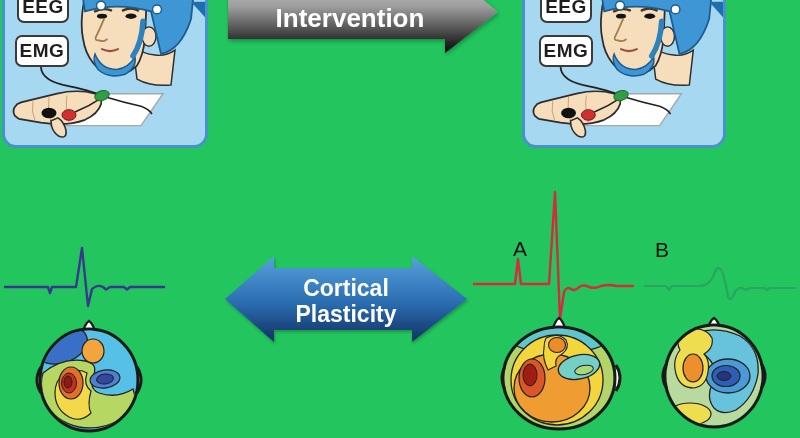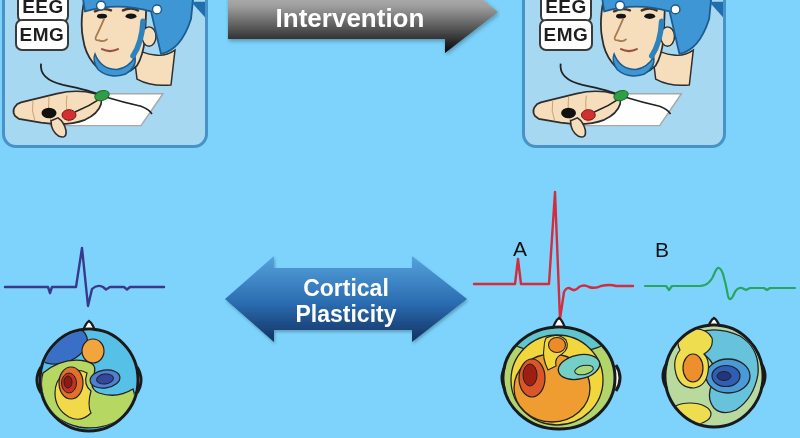--- a/index.html
+++ b/index.html
@@ -1,27 +1,27 @@
 <!DOCTYPE html>
 <html><head>
 <meta charset="utf-8">
 <style>
   html,body{margin:0;padding:0;background:#fff;}
-  .stage{position:relative;width:800px;height:438px;background:#7dd3fc;overflow:hidden;
+  .stage{position:relative;width:800px;height:438px;background:#22c55e;overflow:hidden;
          font-family:"Liberation Sans",sans-serif;}
   .panel{position:absolute;top:-42px;height:190px;background:#a6d8f2;
          border:3px solid #4792c8;border-radius:14px;overflow:hidden;box-sizing:border-box;}
   .panel.pre{left:2px;width:206px;}
   .panel.post{left:522px;width:204px;}
   .panel svg.subject{position:absolute;left:0;top:0;width:100%;height:100%;}
   .iolbl{position:absolute;background:#fff;border:2px solid #3a3a3a;border-radius:7px;
          display:flex;align-items:center;justify-content:center;
          font-size:19px;font-weight:600;color:#1e1e1e;letter-spacing:.5px;box-sizing:border-box;}
   .lbl-eeg{left:12px;top:30px;width:52px;height:32px;}
-  .lbl-emg{left:10px;top:58px;width:54px;height:32px;}
+  .lbl-emg{left:10px;top:74px;width:54px;height:32px;}
   .panel.post .lbl-eeg{left:15px;}
   .panel.post .lbl-emg{left:14px;}
   .abs{position:absolute;}
   .trace-label{position:absolute;font-size:21px;font-weight:500;color:#111;
                width:22px;text-align:center;}
   .arrow-text{font-weight:bold;fill:#ffffff;}
   svg{display:block;}
 </style>
 </head>
 <body>

